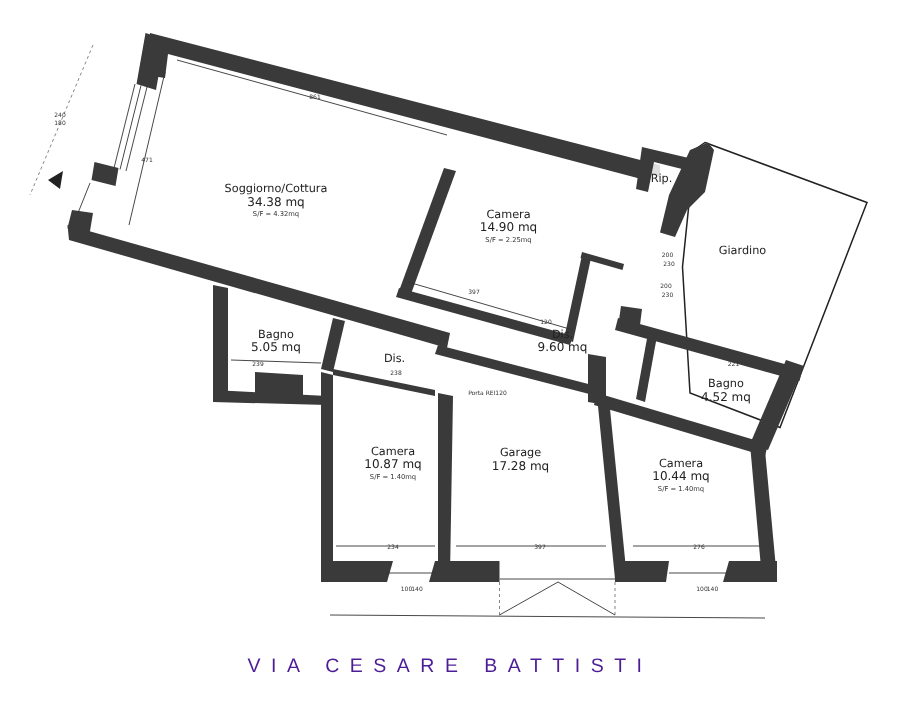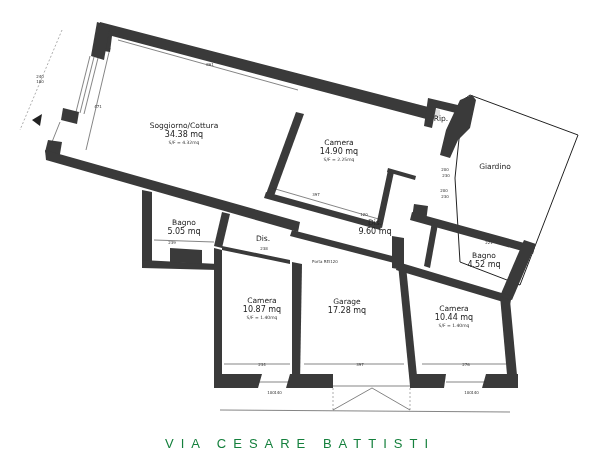--- a/index.html
+++ b/index.html
@@ -9,21 +9,21 @@
   .wall-shadow { fill: #bdbdbd; }
   .line { stroke: #222; stroke-width: 1; fill: none; }
   .thin { stroke: #333; stroke-width: 0.6; fill: none; }
   .dash { stroke: #777; stroke-width: 0.6; fill: none; stroke-dasharray: 2 2; }
   .room-name { font-size: 7.5px; fill: #222; text-anchor: middle; }
   .room-area { font-size: 8px; fill: #222; text-anchor: middle; }
   .room-sf { font-size: 4.5px; fill: #333; text-anchor: middle; }
   .dim { font-size: 4px; fill: #333; text-anchor: middle; }
   .street {
     position: absolute; left: 0; width: 600px; top: 436px; text-align: center;
-    font-family: "Liberation Sans", sans-serif; font-size: 13px; letter-spacing: 7px; color: #15803d;
+    font-family: "Liberation Sans", sans-serif; font-size: 13px; letter-spacing: 7px; color: #4c1d95;
   }
 </style>
 </head>
 <body>
 
 <svg width="600" height="472" viewBox="0 0 600 472">
 
   <polygon class="line" points="470,95 578,135 520,285 460,262 455,178 463,100"></polygon>
 
   <g opacity="0.5">

